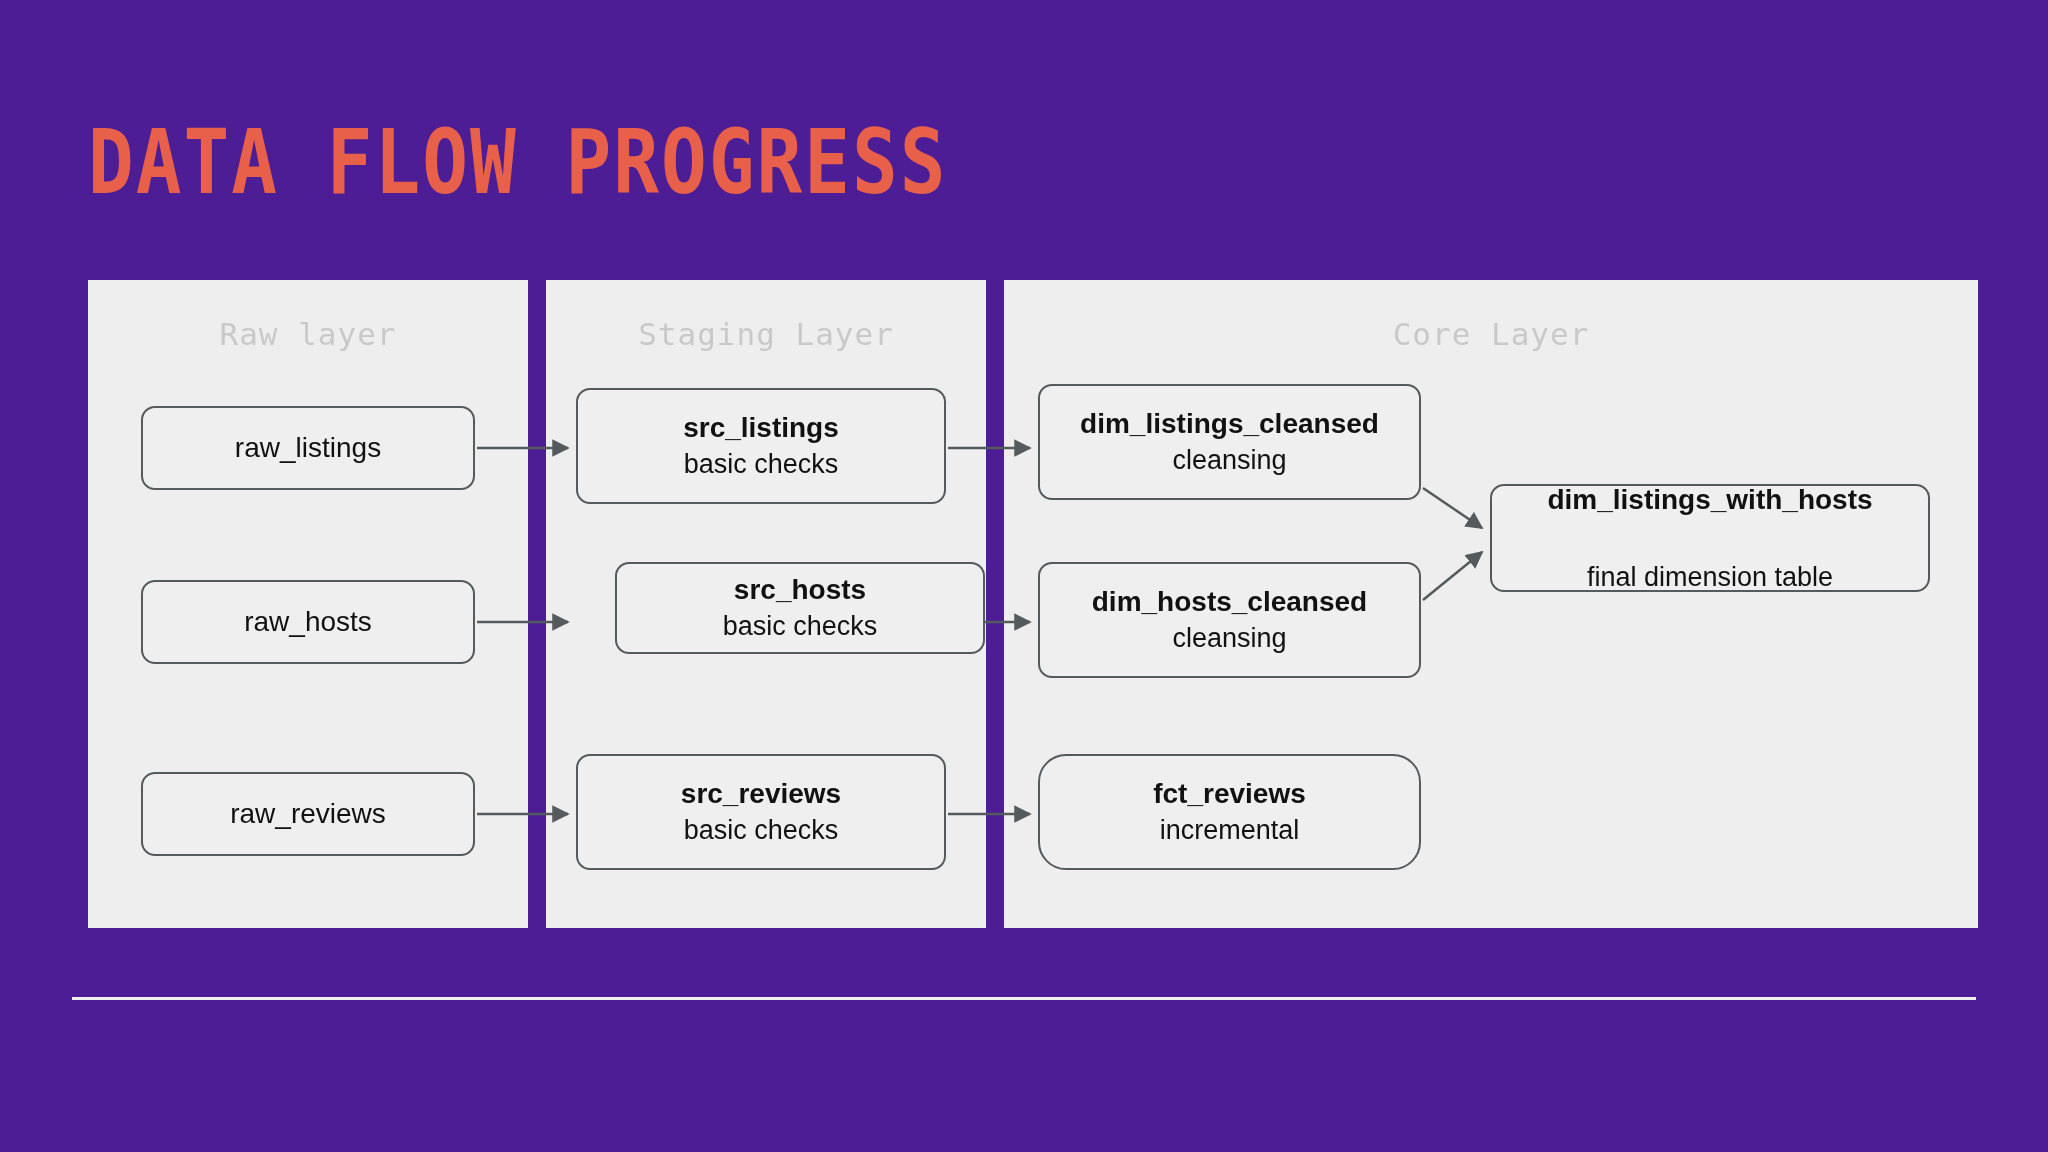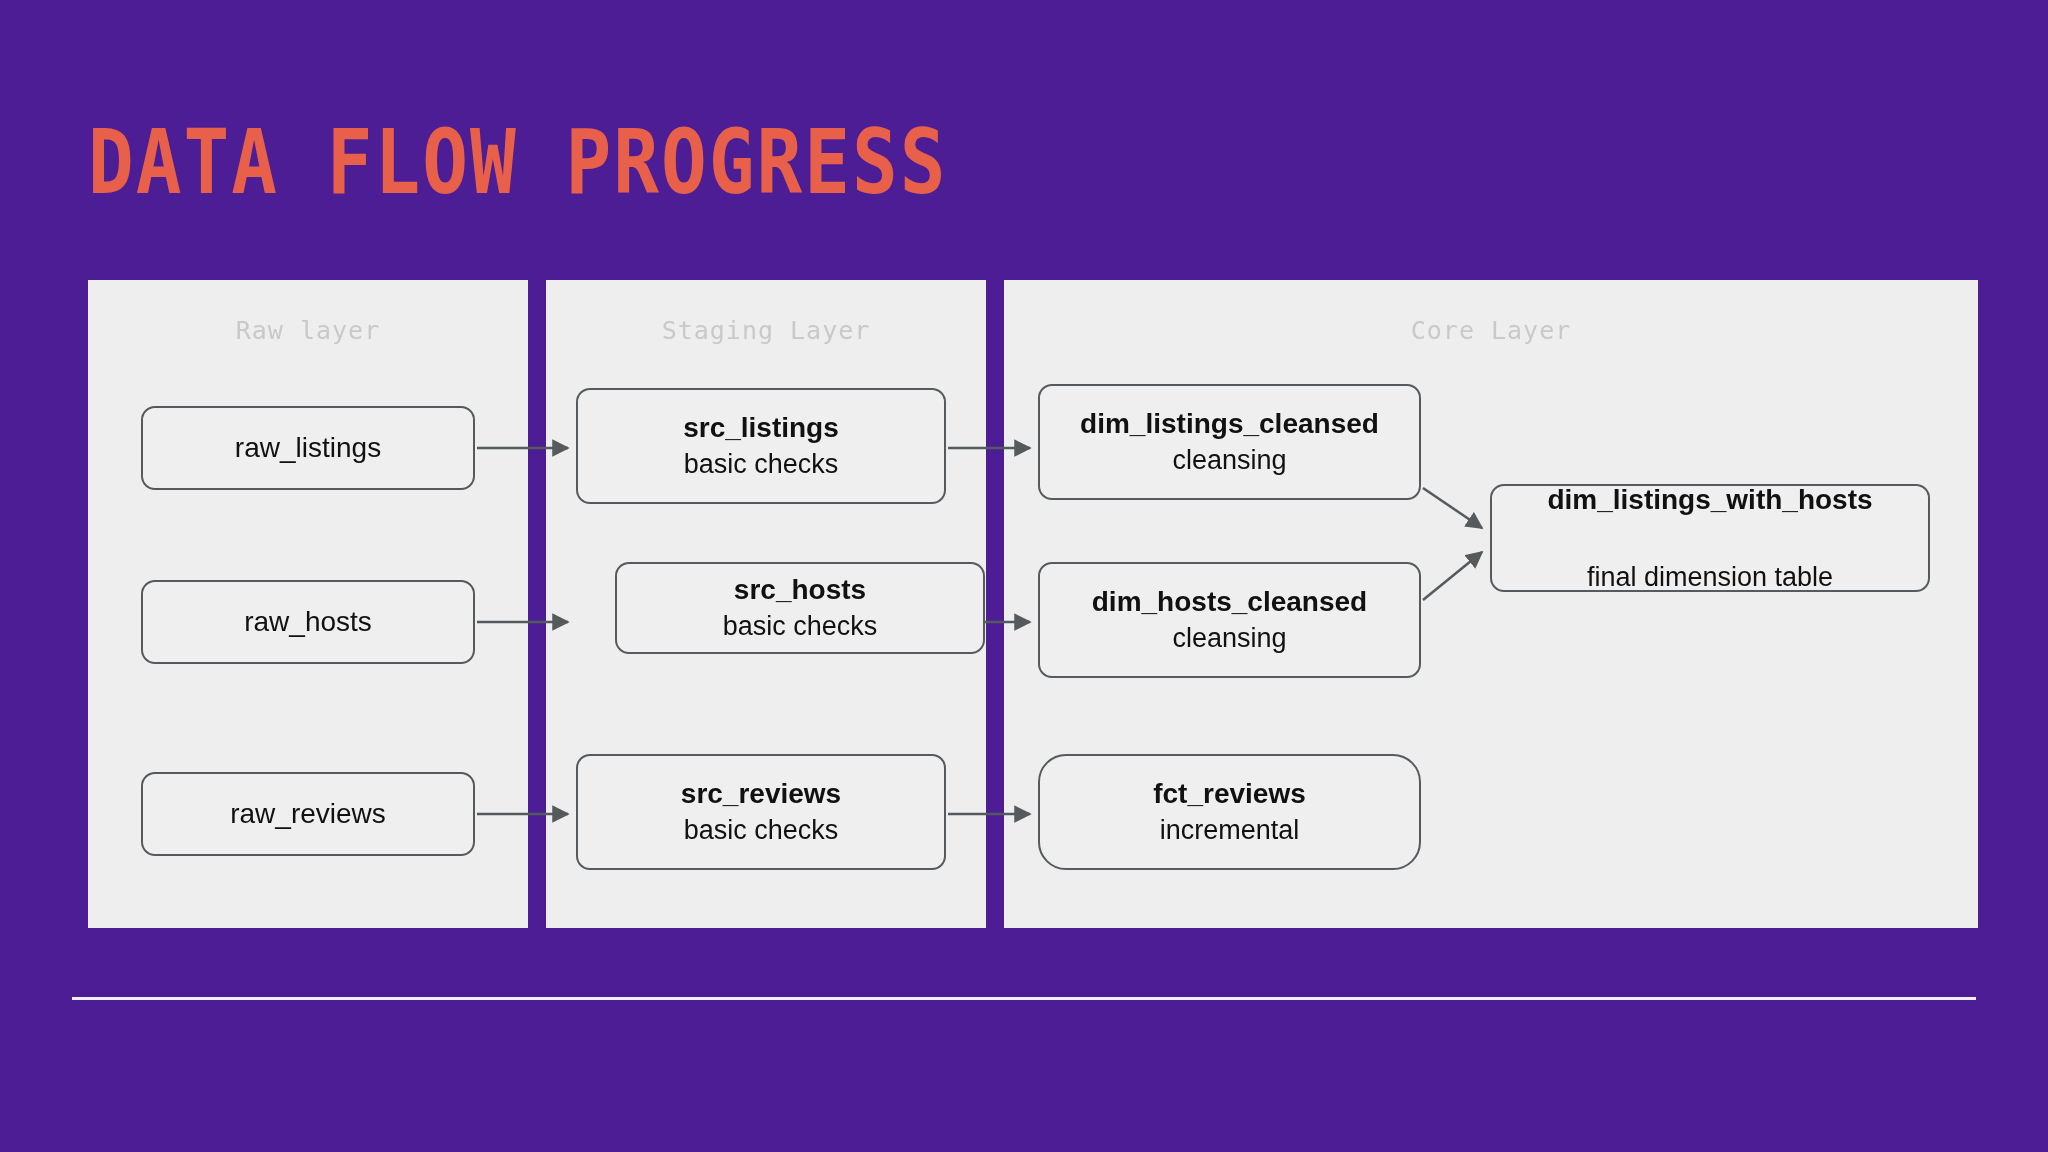--- a/index.html
+++ b/index.html
@@ -51,21 +51,21 @@
   #panel-raw     { left: 88px;   width: 440px; }
   #panel-staging { left: 546px;  width: 440px; }
   #panel-core    { left: 1004px; width: 974px; }
 
   .panel-title {
     position: absolute;
     top: 36px;
     left: 0; right: 0;
     text-align: center;
     font-family: "DejaVu Sans Mono", "Liberation Mono", monospace;
-    font-size: 25px;
+    font-size: 31px;
     letter-spacing: 1px;
     color: #c9c9c9;
     white-space: pre;
   }
 
   
   .node {
     position: absolute;
     background: #efefef;
     border: 2px solid #555a5c;

